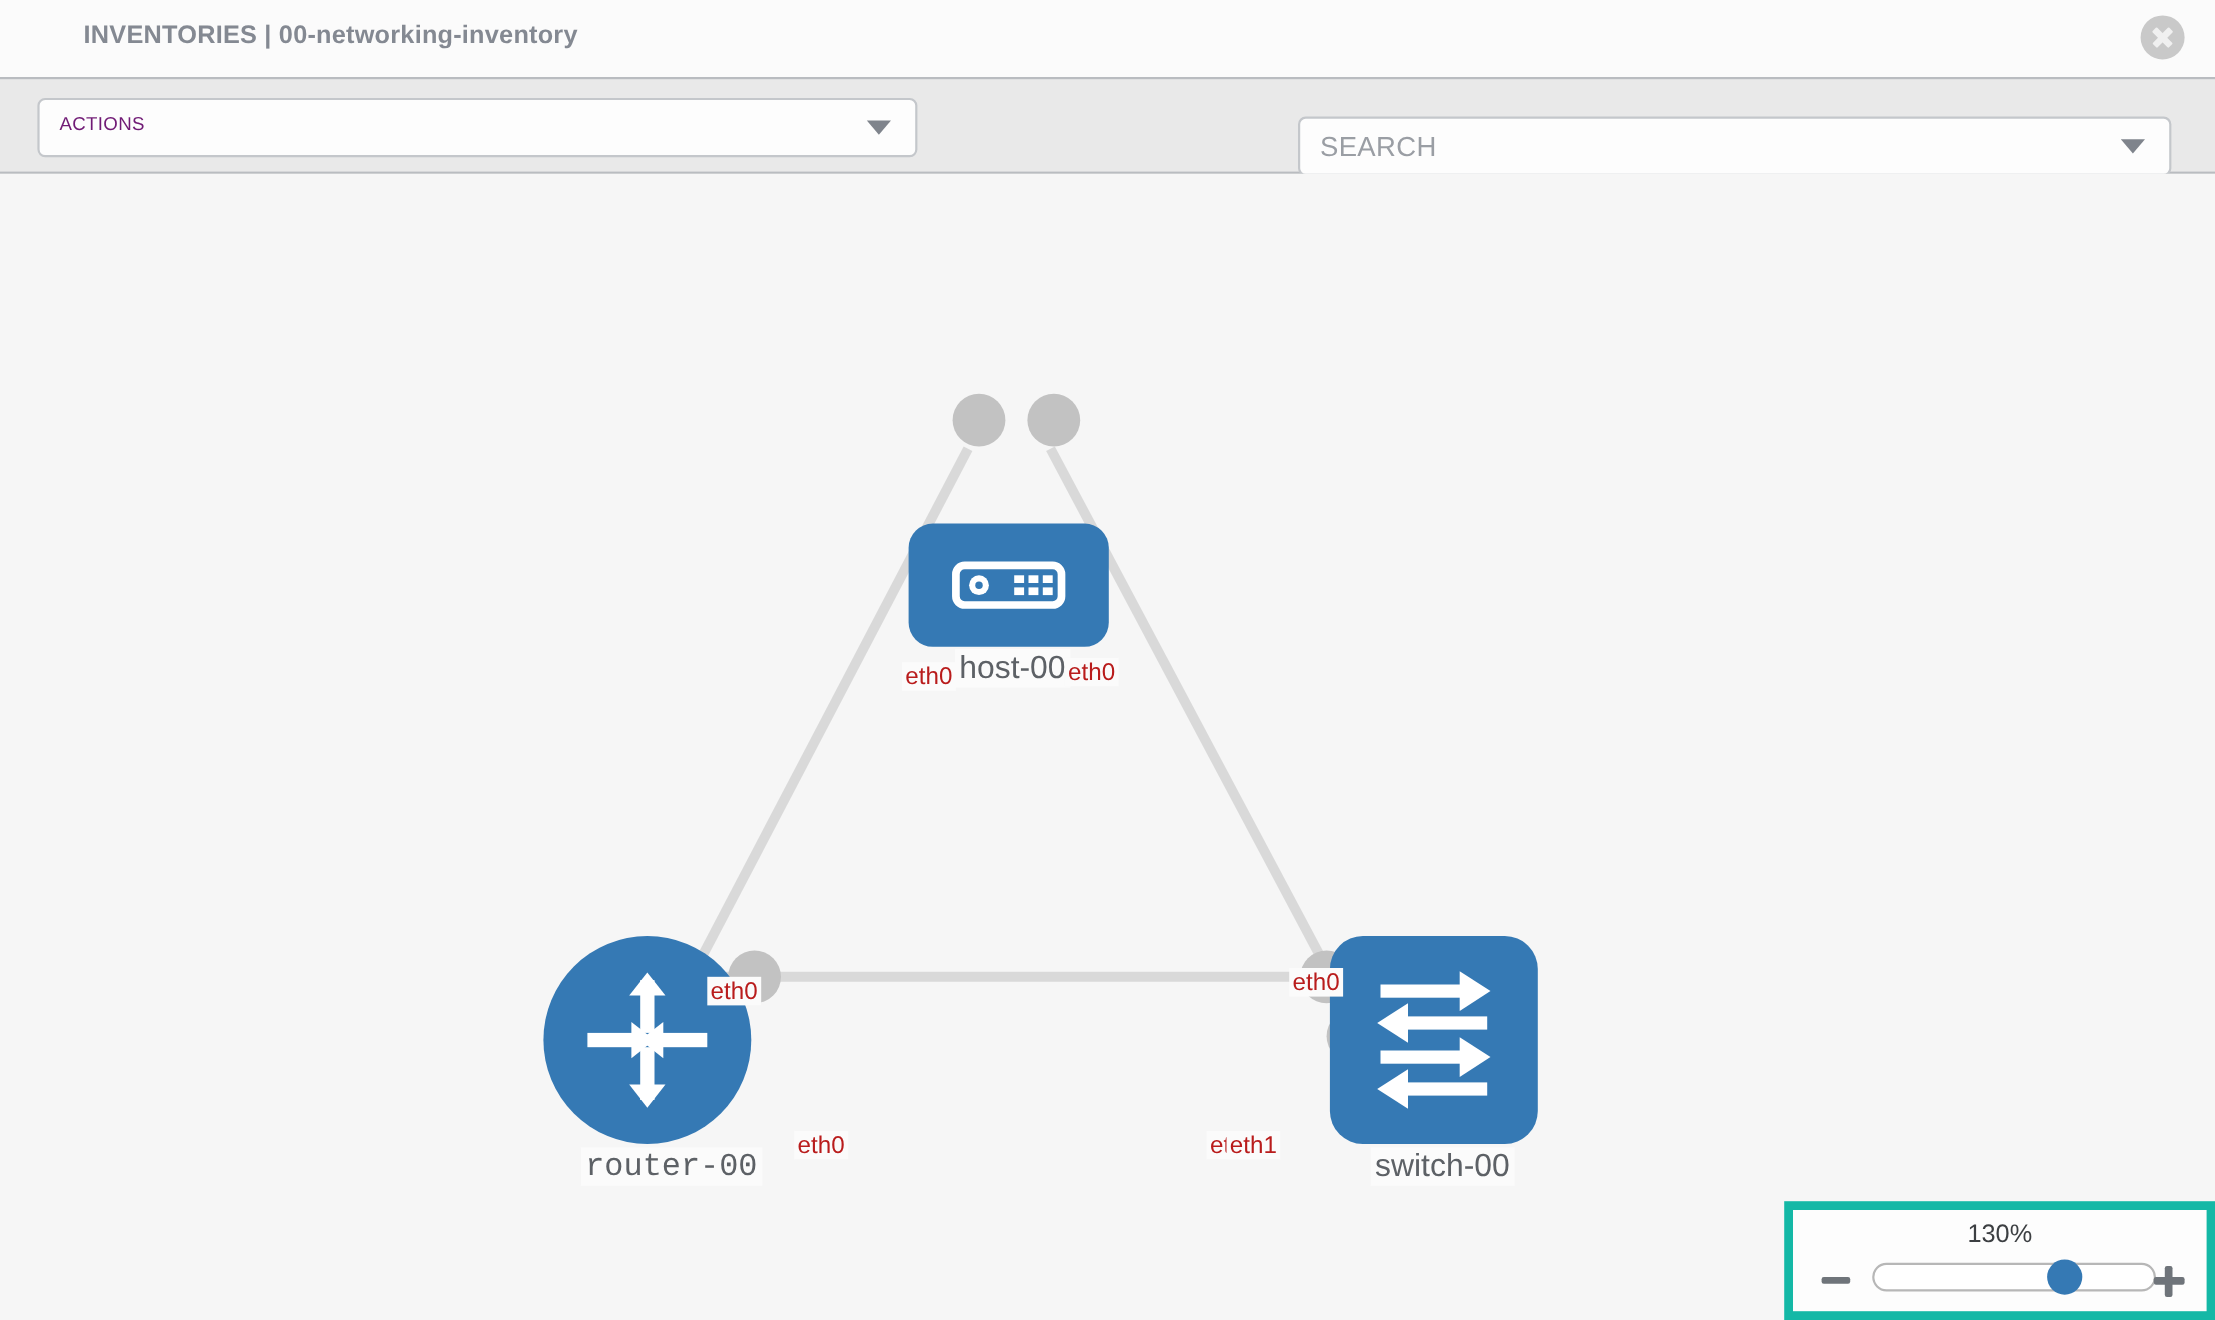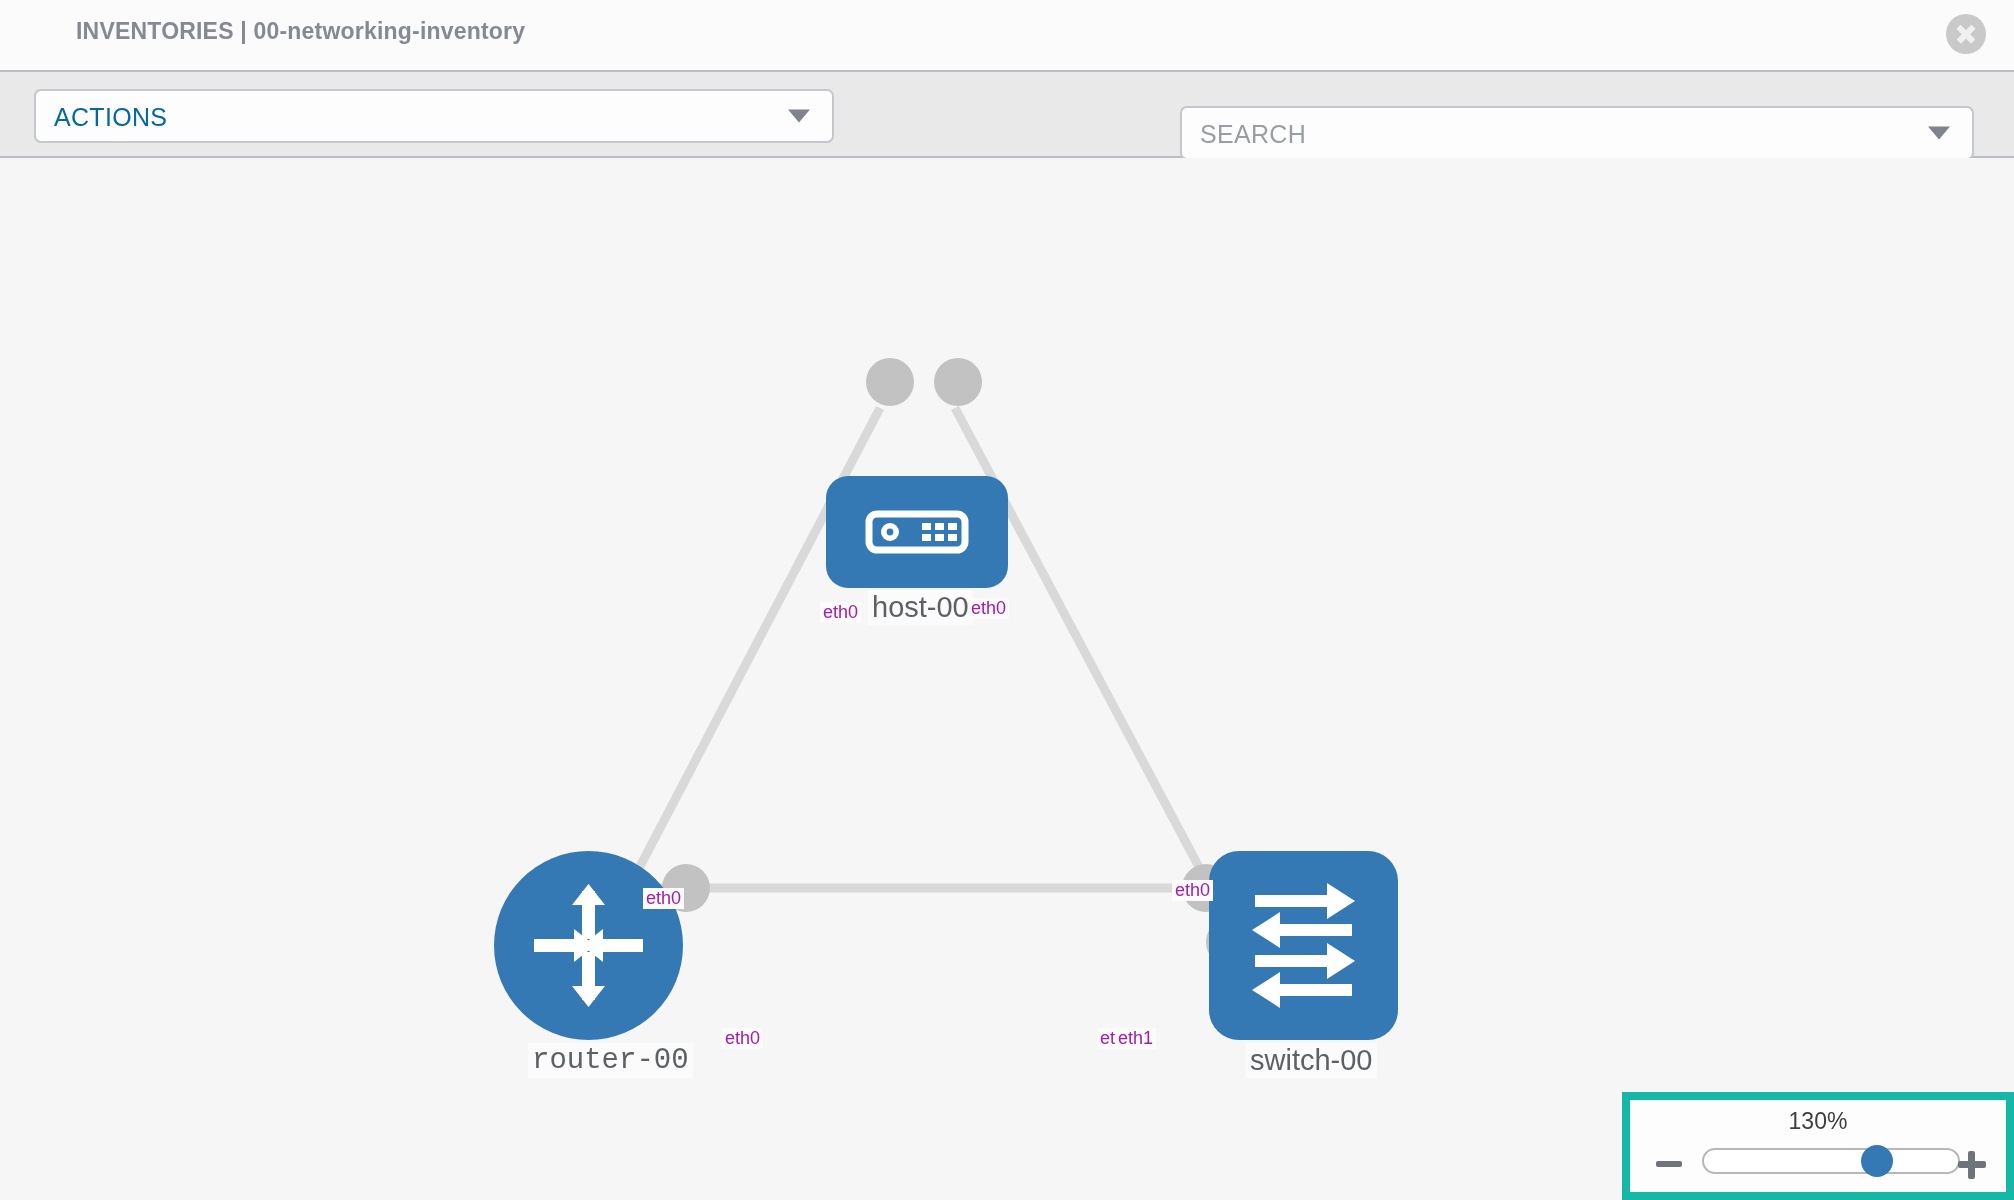--- a/index.html
+++ b/index.html
@@ -41,21 +41,21 @@
     border-bottom: 2px solid #b9bcc0;
   }
   .actions-select {
     position: absolute; left: 34px; top: 17px;
     width: 800px; height: 54px;
     background: #fdfdfd; border: 2px solid #c4c7cb; border-radius: 7px;
     cursor: pointer;
   }
   .actions-select .lbl {
     position: absolute; left: 18px; top: 12px;
-    font-size: 25px; color: #0369a1; letter-spacing: 0.3px;
+    font-size: 17px; color: #701a75; letter-spacing: 0.3px;
   }
   .caret {
     position: absolute; right: 22px; top: 50%; transform: translateY(-50%);
     width: 0; height: 0;
     border-left: 11px solid transparent; border-right: 11px solid transparent;
     border-top: 13px solid #7f848c;
   }
   .tool-icon {
     position: absolute; top: 90px; width: 46px; height: 46px; cursor: pointer;
   }
@@ -90,21 +90,21 @@
     position: absolute; white-space: nowrap;
     font-size: 29px; color: #5d6166;
     background: #fbfbfb; padding: 1px 4px;
   }
   .port-dot {
     position: absolute; width: 48px; height: 48px; border-radius: 50%;
     background: #c2c2c2; cursor: pointer;
   }
   .iface-label {
     position: absolute; white-space: nowrap;
-    font-size: 18px; color: #a21caf;
+    font-size: 22px; color: #b91c1c;
     background: #fbfbfb; padding: 0 3px;
   }
   .zoom-panel {
     position: absolute; right: 0; bottom: 0;
     width: 392px; height: 108px;
     background: #fdfdfd; border: 8px solid #14b8a6;
   }
   .zoom-level {
     position: absolute; left: 0; right: 0; top: 8px; text-align: center;
     font-size: 23px; color: #3c3f42;

